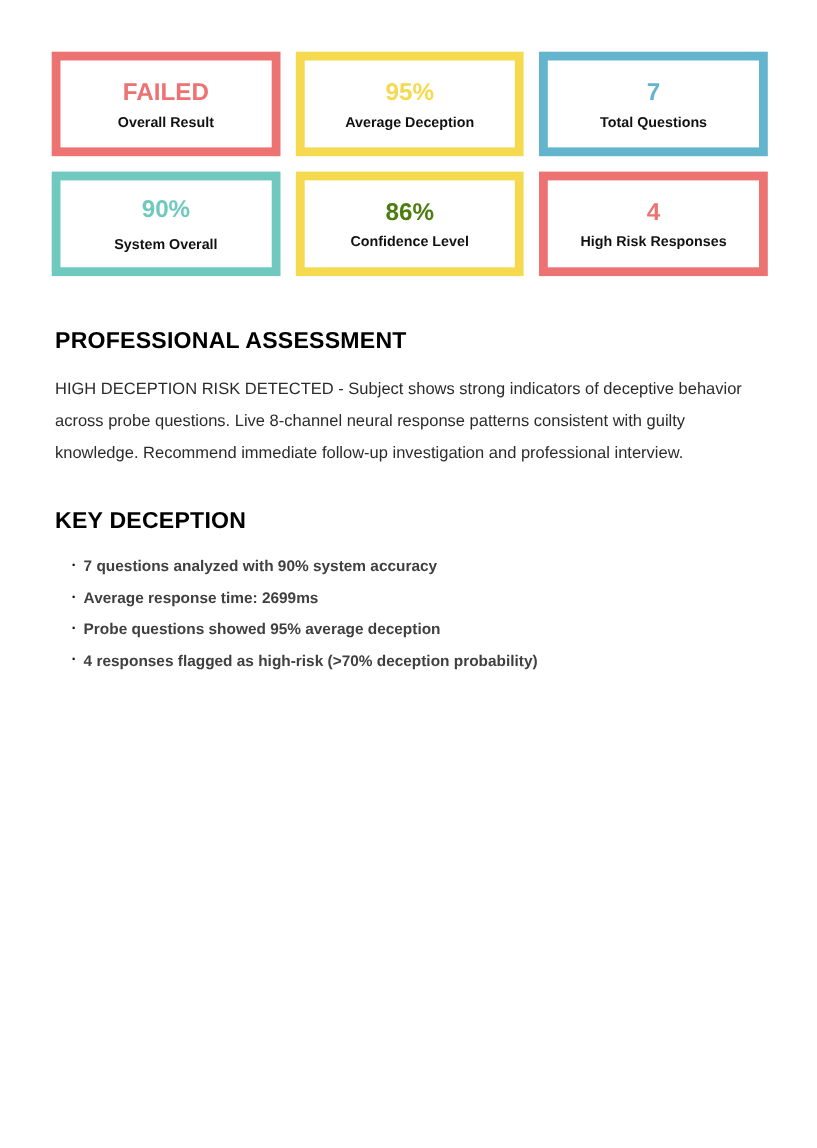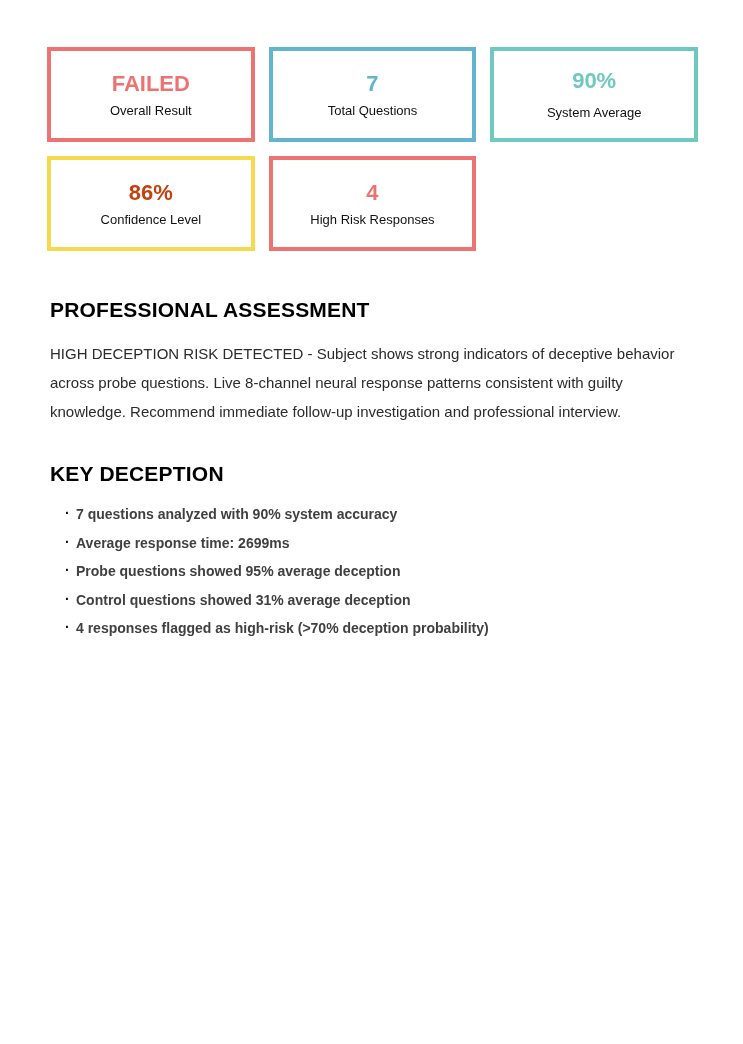--- a/index.html
+++ b/index.html
@@ -24,37 +24,37 @@
     letter-spacing: 0.2px;
   }
   .card-grid {
     margin: 47px 45px 0 47px;
     display: grid;
     grid-template-columns: repeat(3, 1fr);
     grid-auto-rows: 95px;
     gap: 14px;
   }
   .metric-card {
-    border: 4px solid #14532d;
+    border: 8px solid #14532d;
     background: #ffffff;
     display: flex;
     flex-direction: column;
     align-items: center;
     justify-content: center;
     gap: 9px;
     text-align: center;
   }
   .metric-value {
     font-size: 22px;
     font-weight: bold;
     line-height: 1;
   }
   .metric-label {
     font-size: 13px;
-    font-weight: normal;
+    font-weight: bold;
     color: #111111;
     line-height: 1;
   }
   .section { margin: 0 46px 0 50px; }
   .section-heading {
     font-size: 21px;
     font-weight: bold;
     color: #000000;
     letter-spacing: 0.2px;
   }
@@ -102,33 +102,37 @@
 <div class="page">
 
 
   <div class="card-grid">
 
     <div class="metric-card" style="border-color: rgb(237, 114, 114);">
       <div class="metric-value" style="color: rgb(237, 114, 114);">FAILED</div>
       <div class="metric-label">Overall Result</div>
     </div>
 
+    <div class="metric-card" style="border-color: rgb(245, 217, 78);">
+      <div class="metric-value" style="color: rgb(245, 217, 78);">95%</div>
+      <div class="metric-label">Average Deception</div>
+    </div>
 
     <div class="metric-card" style="border-color: rgb(99, 181, 205);">
       <div class="metric-value" style="color: rgb(99, 181, 205);">7</div>
       <div class="metric-label">Total Questions</div>
     </div>
 
     <div class="metric-card" style="border-color: rgb(111, 201, 191); gap: 14px;">
       <div class="metric-value" style="color: rgb(111, 201, 191);">90%</div>
-      <div class="metric-label">System Average</div>
+      <div class="metric-label">System Overall</div>
     </div>
 
     <div class="metric-card" style="border-color: rgb(245, 217, 78);">
-      <div class="metric-value" style="color: #c2410c;">86%</div>
+      <div class="metric-value" style="color: #4d7c0f;">86%</div>
       <div class="metric-label">Confidence Level</div>
     </div>
 
     <div class="metric-card" style="border-color: rgb(237, 114, 114);">
       <div class="metric-value" style="color: rgb(237, 114, 114);">4</div>
       <div class="metric-label">High Risk Responses</div>
     </div>
 
   </div>
 
@@ -136,20 +140,19 @@
     <h2 class="section-heading">PROFESSIONAL ASSESSMENT</h2>
     <p class="assessment-body">HIGH DECEPTION RISK DETECTED - Subject shows strong indicators of deceptive behavior across probe questions. Live 8-channel neural response patterns consistent with guilty knowledge. Recommend immediate follow-up investigation and professional interview.</p>
   </div>
 
   <div class="section findings-section">
     <h2 class="section-heading">KEY DECEPTION</h2>
     <ul class="findings-list">
       <li>7 questions analyzed with 90% system accuracy</li>
       <li>Average response time: 2699ms</li>
       <li>Probe questions showed 95% average deception</li>
-      <li>Control questions showed 31% average deception</li>
       <li>4 responses flagged as high-risk (&gt;70% deception probability)</li>
     </ul>
   </div>
 
   <div class="page-footer">Page 2 of 4</div>
 
 </div>
 
 </body></html>

